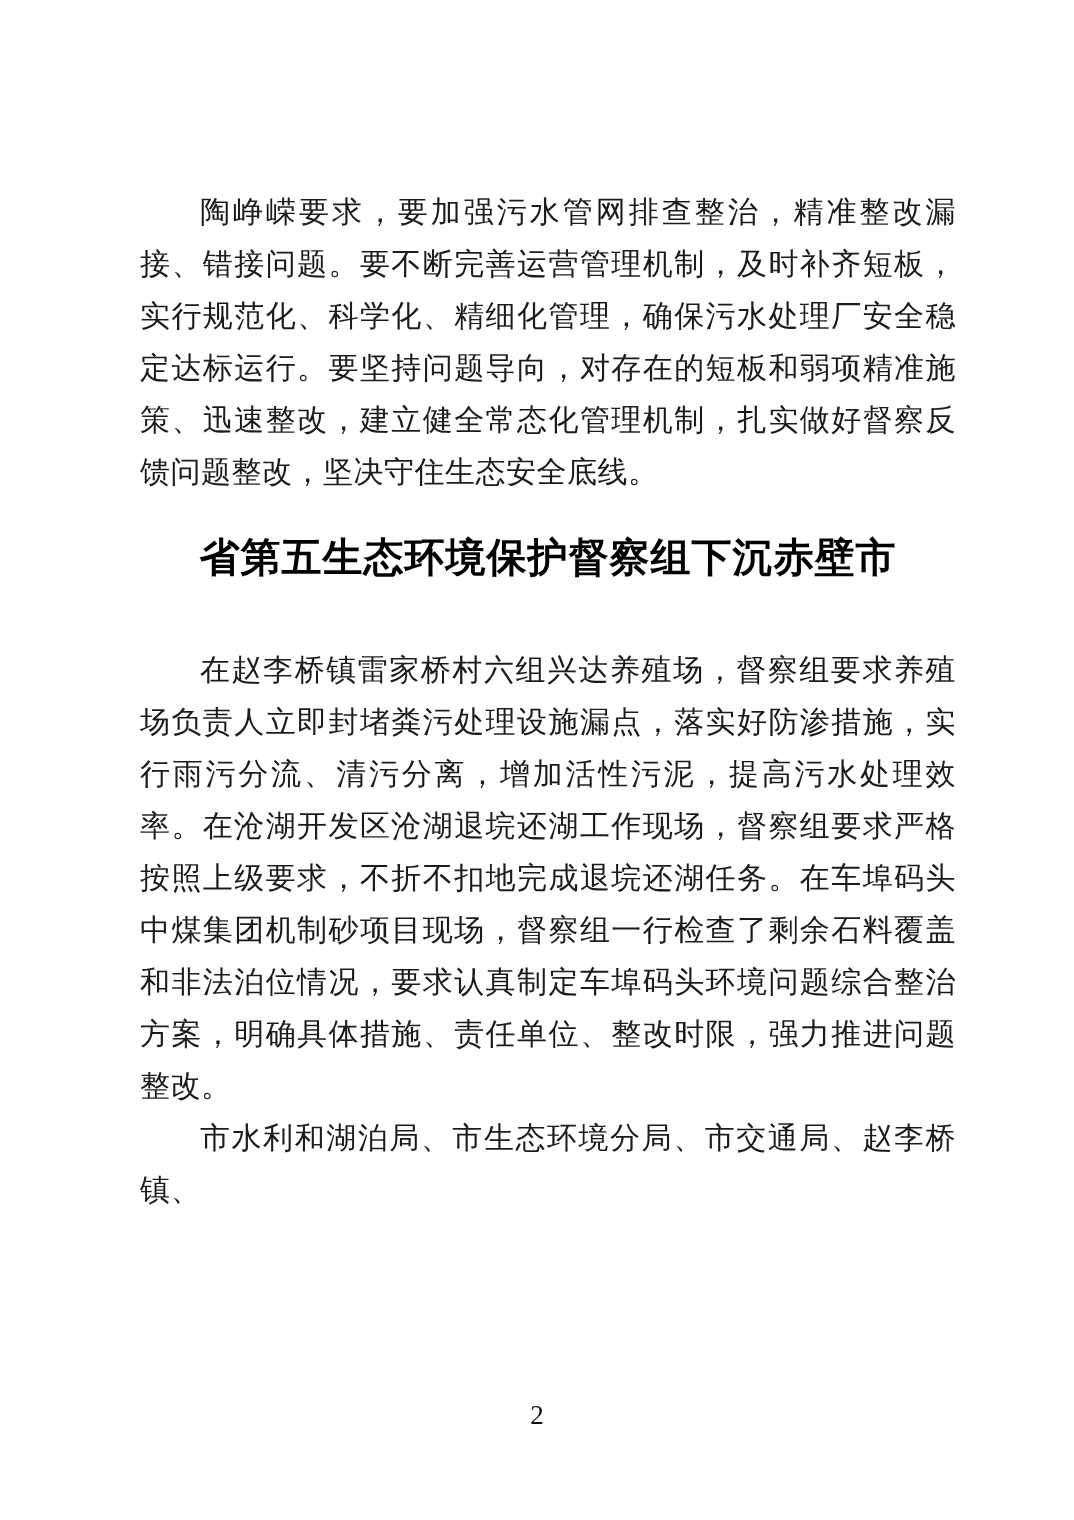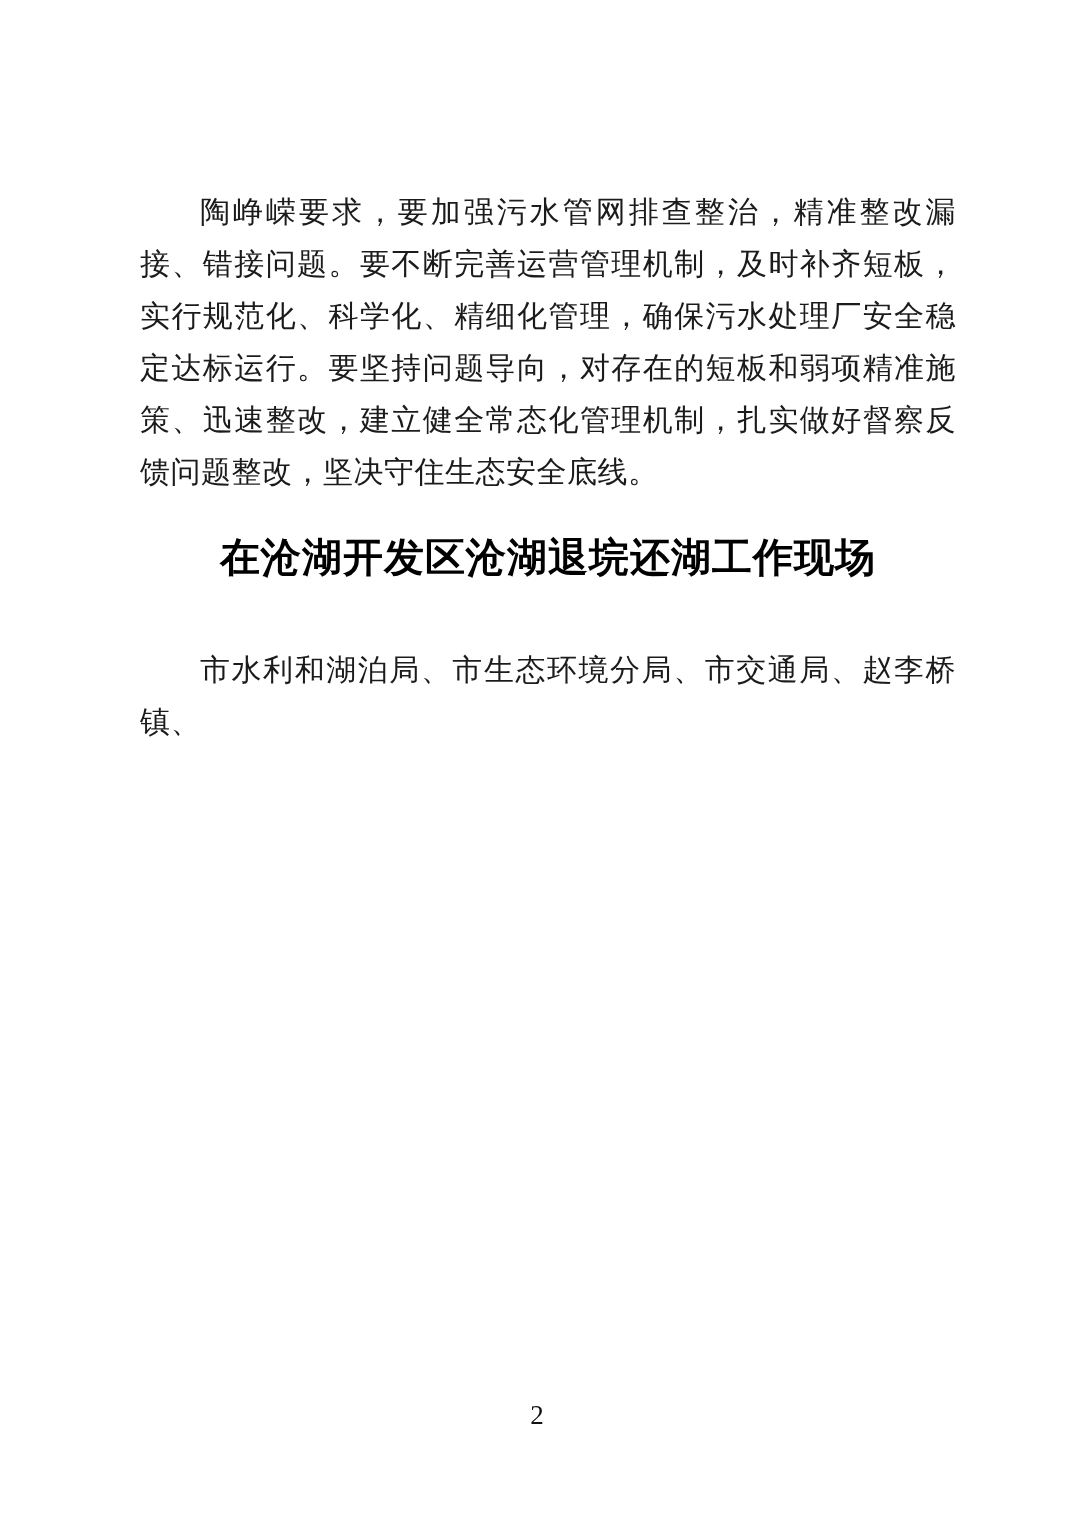--- a/index.html
+++ b/index.html
@@ -64,19 +64,20 @@
       color: #111111;
       font-family: "Liberation Serif", serif;
     }
   </style>
 </head>
 <body>
 
 <div class="doc-page">
   <main class="doc-body">
     <p>陶峥嵘要求，要加强污水管网排查整治，精准整改漏接、错接问题。要不断完善运营管理机制，及时补齐短板，实行规范化、科学化、精细化管理，确保污水处理厂安全稳定达标运行。要坚持问题导向，对存在的短板和弱项精准施策、迅速整改，建立健全常态化管理机制，扎实做好督察反馈问题整改，坚决守住生态安全底线。</p>
-    <h1 class="doc-heading">在沧湖开发区沧湖退垸还湖工作现场</h1>
+    <h1 class="doc-heading">省第五生态环境保护督察组下沉赤壁市</h1>
+    <p>在赵李桥镇雷家桥村六组兴达养殖场，督察组要求养殖场负责人立即封堵粪污处理设施漏点，落实好防渗措施，实行雨污分流、清污分离，增加活性污泥，提高污水处理效率。在沧湖开发区沧湖退垸还湖工作现场，督察组要求严格按照上级要求，不折不扣地完成退垸还湖任务。在车埠码头中煤集团机制砂项目现场，督察组一行检查了剩余石料覆盖和非法泊位情况，要求认真制定车埠码头环境问题综合整治方案，明确具体措施、责任单位、整改时限，强力推进问题整改。</p>
     <p>市水利和湖泊局、市生态环境分局、市交通局、赵李桥镇、</p>
   </main>
   <footer class="page-footer">
     <span class="page-number">2</span>
   </footer>
 </div>
 
 </body></html>

